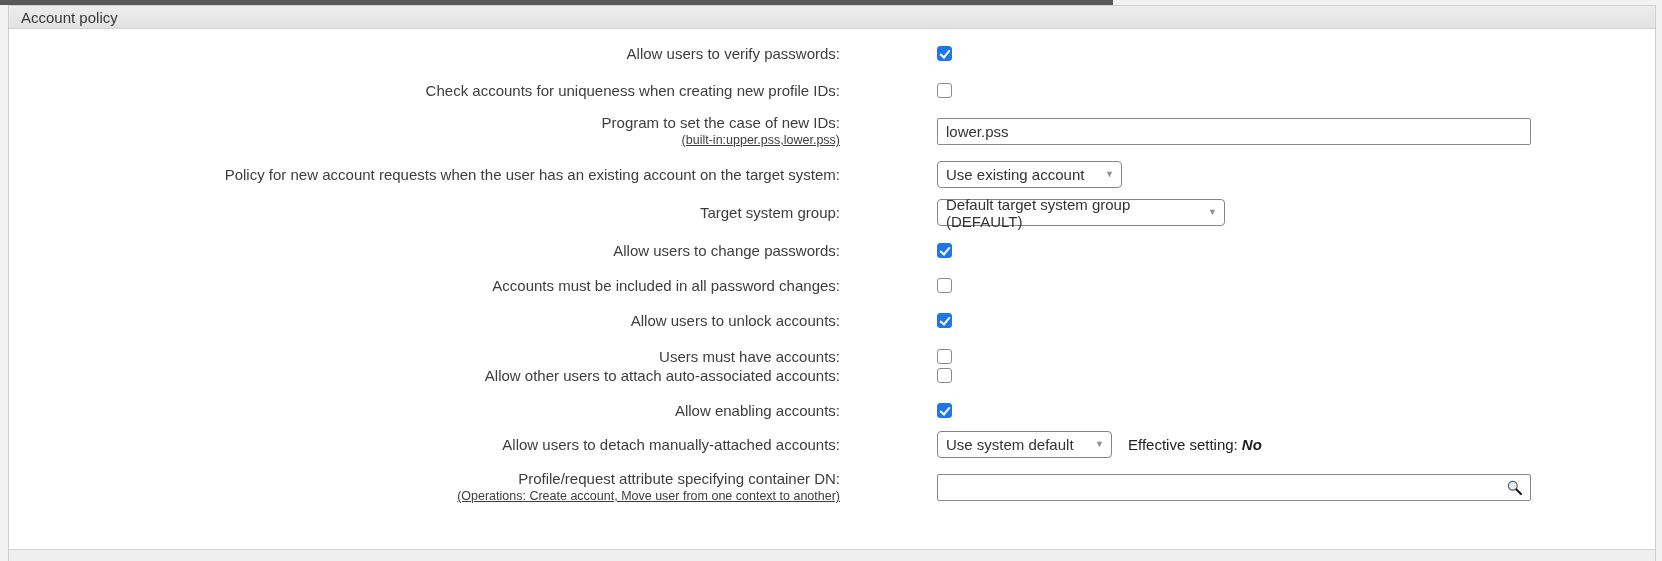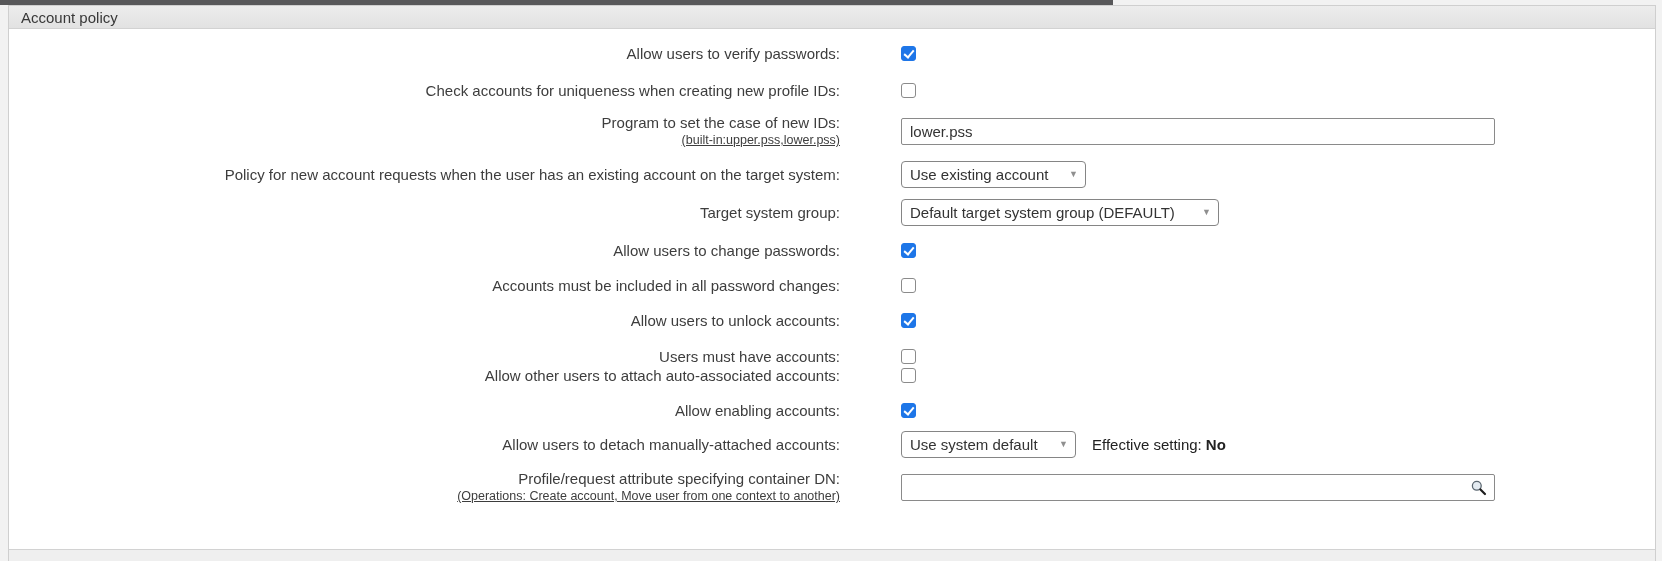--- a/index.html
+++ b/index.html
@@ -23,21 +23,21 @@
   }
   .panel-header {
     height:23px;
     background:linear-gradient(#ededed,#e2e2e2);
     border-bottom:1px solid #d2d2d2;
     display:flex; align-items:center;
     padding-left:12px;
     font-size:15px; color:#383838;
   }
   .panel-body { padding-top:15px; }
-  .row { display:flex; align-items:center; }
+  .row { display:flex; align-items:center;gap:36px; }
   .label-col {
     width:831px; text-align:right; flex:none;
   }
   .label { font-size:15px; line-height:19px; color:#3d3d3d; }
   .sublabel { font-size:12.5px; line-height:17px; color:#3d3d3d;text-decoration:underline; }
   .control-col { margin-left:18px; display:flex; align-items:center;padding-left:43px; }
 
   
   .r1{margin-bottom:18px}.r2{margin-bottom:13px}.r3{margin-bottom:12px}
   .r4{margin-bottom:11px}.r5{margin-bottom:15px}.r6{margin-bottom:16px}
@@ -77,24 +77,24 @@
     border:1px solid #858585; border-radius:4px;
     display:flex; align-items:center;
     padding:0 26px 0 8px; position:relative;
     font-size:15px; color:#333; cursor:pointer;
     flex:none;
   }
   .dd-arrow {
     position:absolute; right:7px; top:50%; transform:translateY(-52%);
     font-size:9px; color:#8f8f8f; line-height:1;
   }
-  .dd1{width:185px}.dd2{width:318px}.dd3{width:175px}
+  .dd1{width:185px}.dd2{width:288px}.dd3{width:175px}
 
   .effective { margin-left:16px; font-size:15px; color:#222; white-space:nowrap; }
-  .effective b { font-weight:bold; margin-left:4px; }
+  .effective b { font-weight:bold; margin-left:4px;font-style:italic; }
 
   .footer-strip {
     position:absolute; left:0; right:0; bottom:0; height:12px;
     background:#efefef; border-top:1px solid #d2d2d2;
   }
 </style>
 </head>
 <body>
 
 <div class="top-dark-edge"></div>

